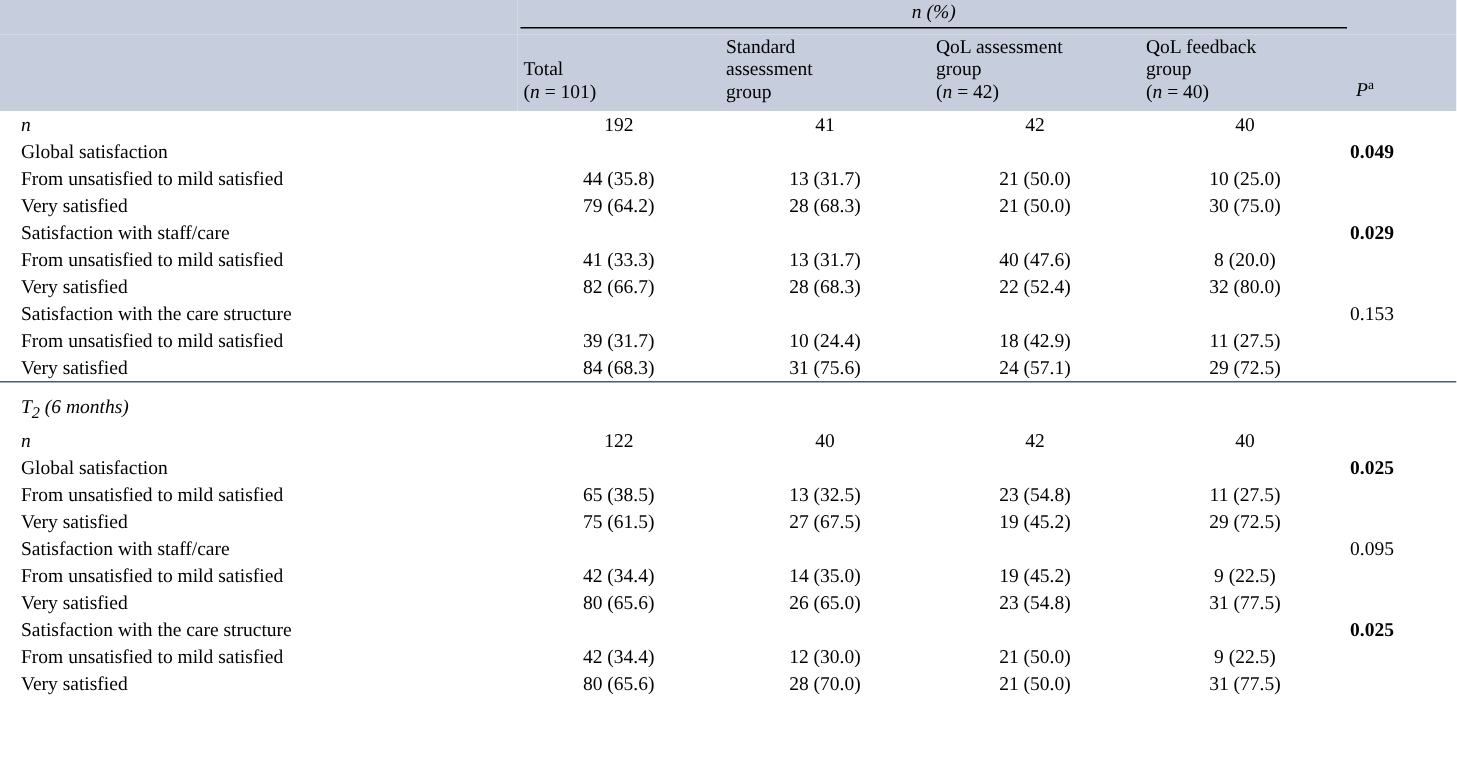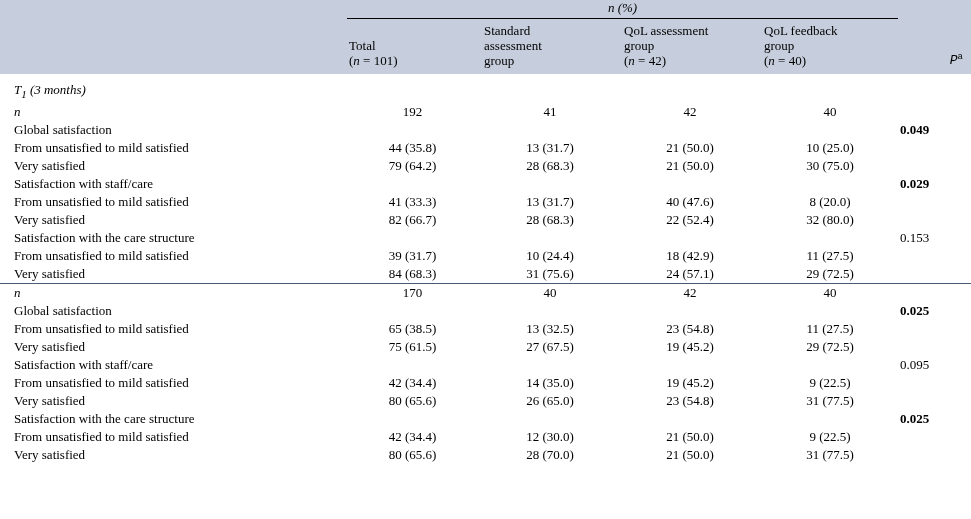--- a/index.html
+++ b/index.html
@@ -54,24 +54,22 @@
     background: #000;
     margin: 0 2px 4px 2px;
   }
   .colhead {
     line-height: 15px;
     padding: 0 4px 6px 4px;
     font-size: 13px;
   }
   .colhead .ital { font-style: italic; }
   .phead {
-    text-align: right;
     padding: 0 8px 6px 4px;
     font-size: 13px;
-    font-family: Liberation Mono, monospace;
   }
   .phead .ital { font-style: italic; }
   sup { font-size: 9px; vertical-align: super; }
 
   tbody td {
     padding: 0;
     font-size: 13px;
     line-height: 18px;
     vertical-align: top;
   }
@@ -136,28 +134,20 @@
           <div>QoL feedback</div>
           <div>group</div>
           <div>(<span class="ital">n</span><span> = 40)</span></div>
         </td>
         <td class="phead">
           <span class="ital">P</span><sup>a</sup>
         </td>
       </tr>
     </thead>
     <tbody id="tbody">
-        <tr class="section-top">
-          <td class="label italic"><span>T</span><sub>1</sub><span> (3 months)</span></td>
-          <td></td>
-          <td></td>
-          <td></td>
-          <td></td>
-          <td></td>
-        </tr>
         <tr>
           <td class="label italic">n</td>
           <td class="num">192</td>
           <td class="num">41</td>
           <td class="num">42</td>
           <td class="num">40</td>
           <td class="pval"></td>
         </tr>
         <tr>
           <td class="label">Global satisfaction</td>
@@ -229,23 +219,31 @@
           <td class="num">31 (75.6)</td>
           <td class="num">24 (57.1)</td>
           <td class="num">29 (72.5)</td>
           <td class="pval"></td>
         </tr>
         <tr class="rule-row">
           <td colspan="6">
             <div class="hrule"></div>
           </td>
         </tr>
+        <tr class="section-top">
+          <td class="label italic"><span>T</span><sub>2</sub><span> (6 months)</span></td>
+          <td></td>
+          <td></td>
+          <td></td>
+          <td></td>
+          <td></td>
+        </tr>
         <tr>
           <td class="label italic">n</td>
-          <td class="num">170</td>
+          <td class="num">122</td>
           <td class="num">40</td>
           <td class="num">42</td>
           <td class="num">40</td>
           <td class="pval"></td>
         </tr>
         <tr>
           <td class="label">Global satisfaction</td>
           <td class="num"></td>
           <td class="num"></td>
           <td class="num"></td>

